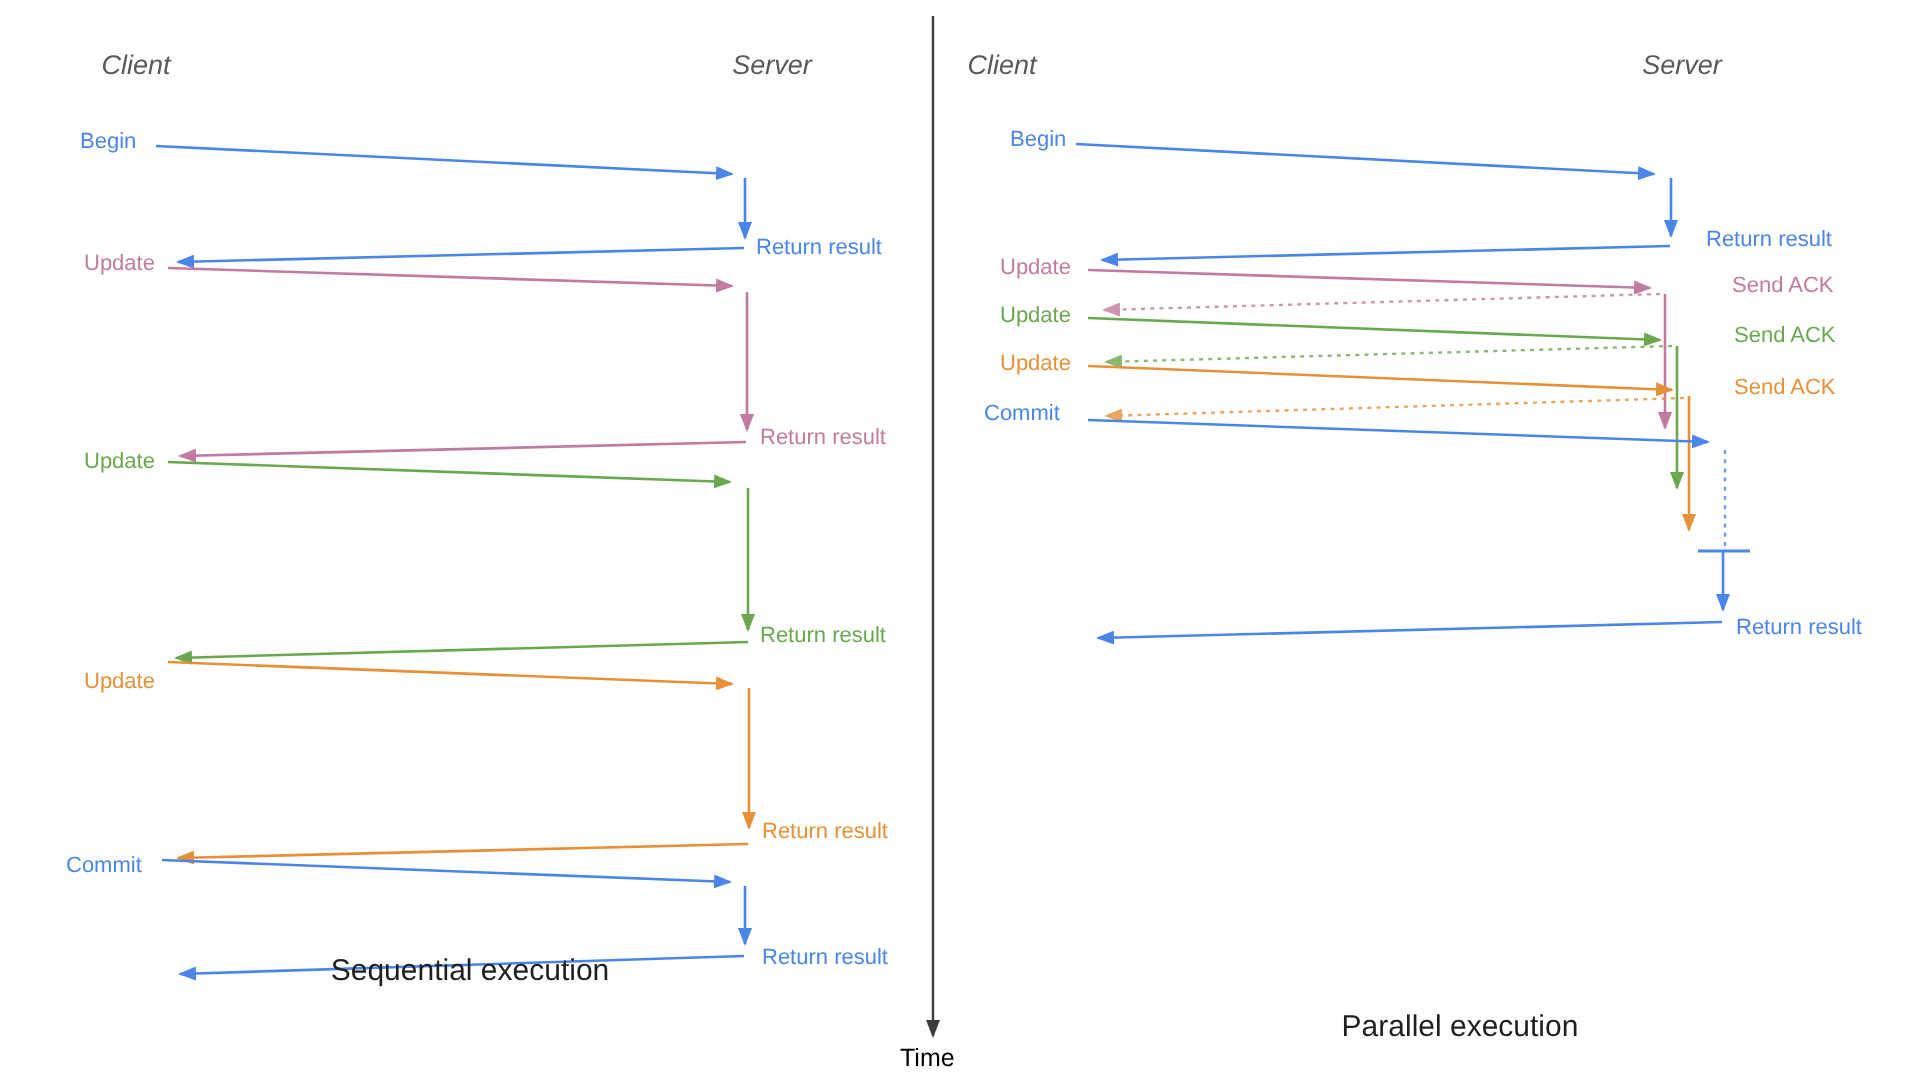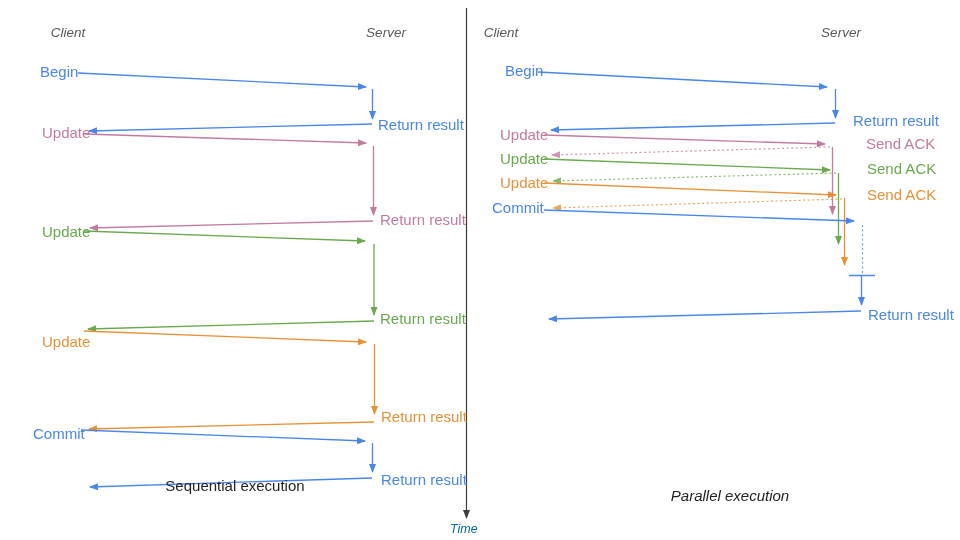--- a/index.html
+++ b/index.html
@@ -6,39 +6,38 @@
   .canvas{
     position:relative;
     width:960px;height:540px;
     background:#ffffff;
     font-family:"Liberation Sans", sans-serif;
     overflow:hidden;
   }
   svg.wires{position:absolute;left:0;top:0;width:960px;height:540px;}
   .lbl{
     position:absolute;
-    font-size:15px;
+    font-size:11px;
     line-height:13px;
     white-space:nowrap;
   }
   .hdr{
     font-size:13.5px;
     font-style:italic;
     color:#595959;
     transform:translateX(-50%);
   }
   .title{
     font-size:15px;
     color:#1f1f1f;
     transform:translateX(-50%);
   }
   .time{
     font-size:12.5px;
-    color:#0369a1;
-    font-style:italic;
+    color:#000000;
   }
   .c-blue{color:#4a86e8;}
   .c-pink{color:#c27ba0;}
   .c-green{color:#6aa84f;}
   .c-orange{color:#e69138;}
 </style>
 </head>
 <body>
 
 <div class="canvas">
@@ -180,16 +179,16 @@
 
   <div class="lbl c-green" style="left:500px;top:152px;">Update</div>
   <div class="lbl c-green" style="left:867px;top:162px;">Send ACK</div>
 
   <div class="lbl c-orange" style="left:500px;top:176px;">Update</div>
   <div class="lbl c-orange" style="left:867px;top:188px;">Send ACK</div>
 
   <div class="lbl c-blue" style="left:492px;top:201px;">Commit</div>
   <div class="lbl c-blue" style="left:868px;top:308px;">Return result</div>
 
-  <div class="lbl title" style="left:730px;top:489px;font-style:italic;">Parallel execution</div>
+  <div class="lbl title" style="left:730px;top:507px;">Parallel execution</div>
 
   <div class="lbl time" style="left:450px;top:523px;">Time</div>
 </div>
 
 </body></html>

